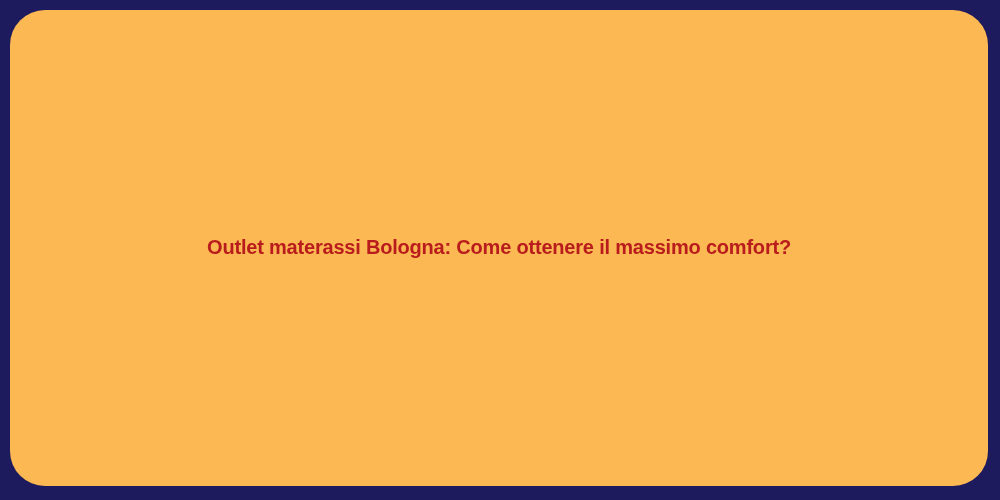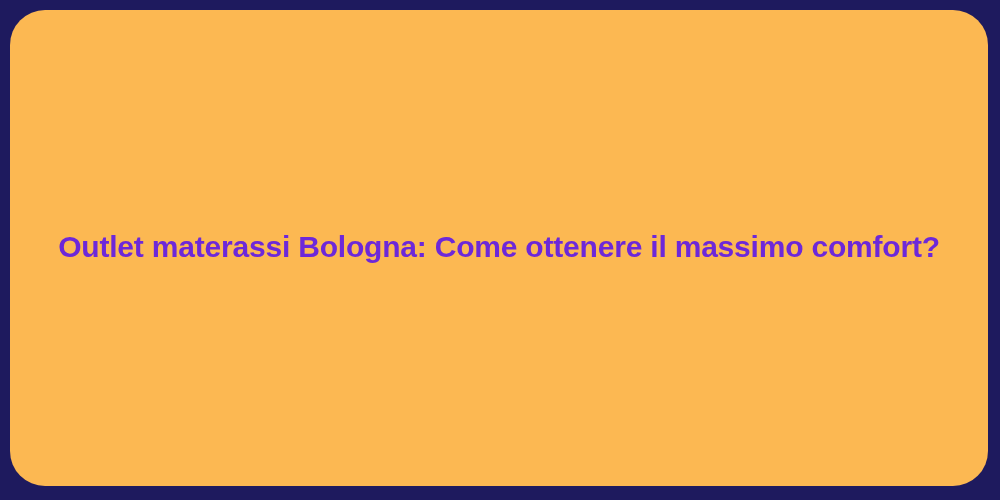--- a/index.html
+++ b/index.html
@@ -32,23 +32,23 @@
     background: #fcb852;
     border-radius: 35px;
     display: flex;
     align-items: center;
     justify-content: center;
     padding: 0 34px;
   }
 
   .card-title {
     margin: 0;
-    color: #6d28d9;
+    color: #b91c1c;
     font-family: "Liberation Sans", sans-serif;
-    font-size: 30px;
+    font-size: 20px;
     font-weight: bold;
     line-height: 1.25;
     letter-spacing: -0.2px;
     text-align: center;
     white-space: nowrap;
     
     position: relative;
     top: -1px;
   }
 </style>

